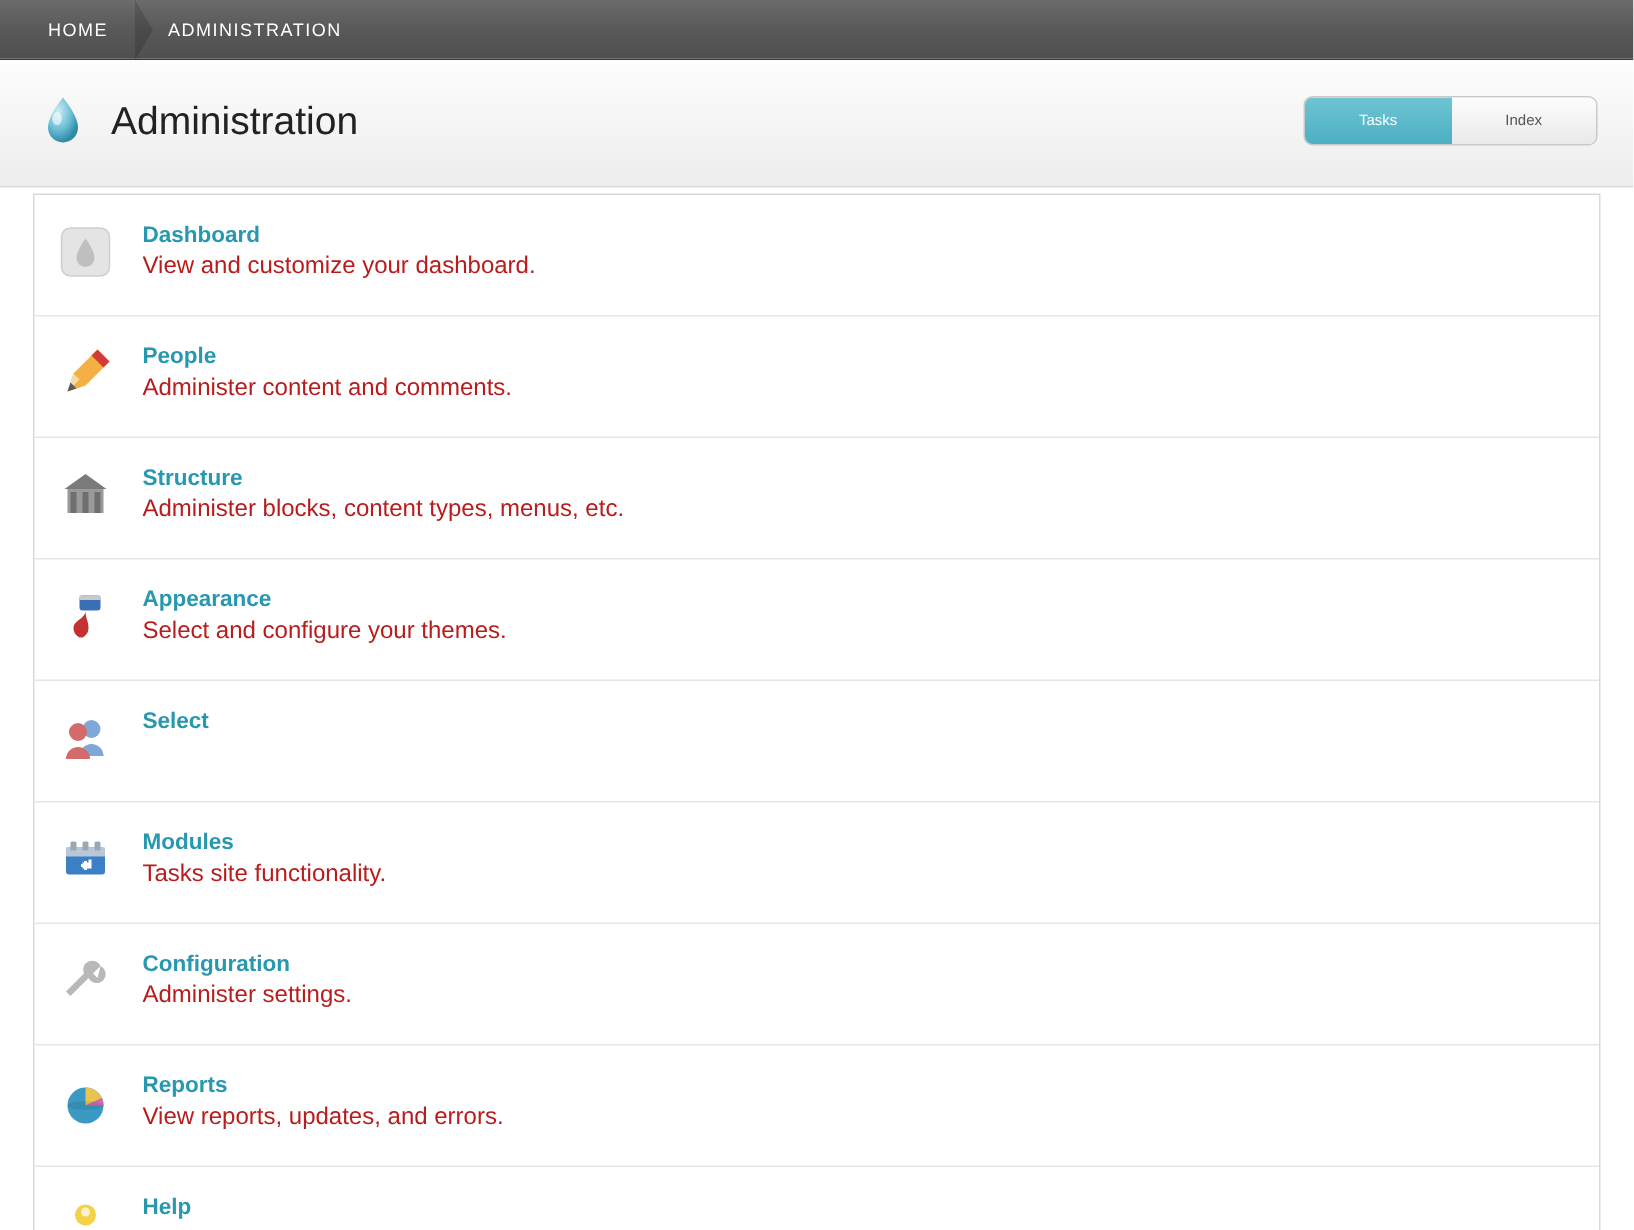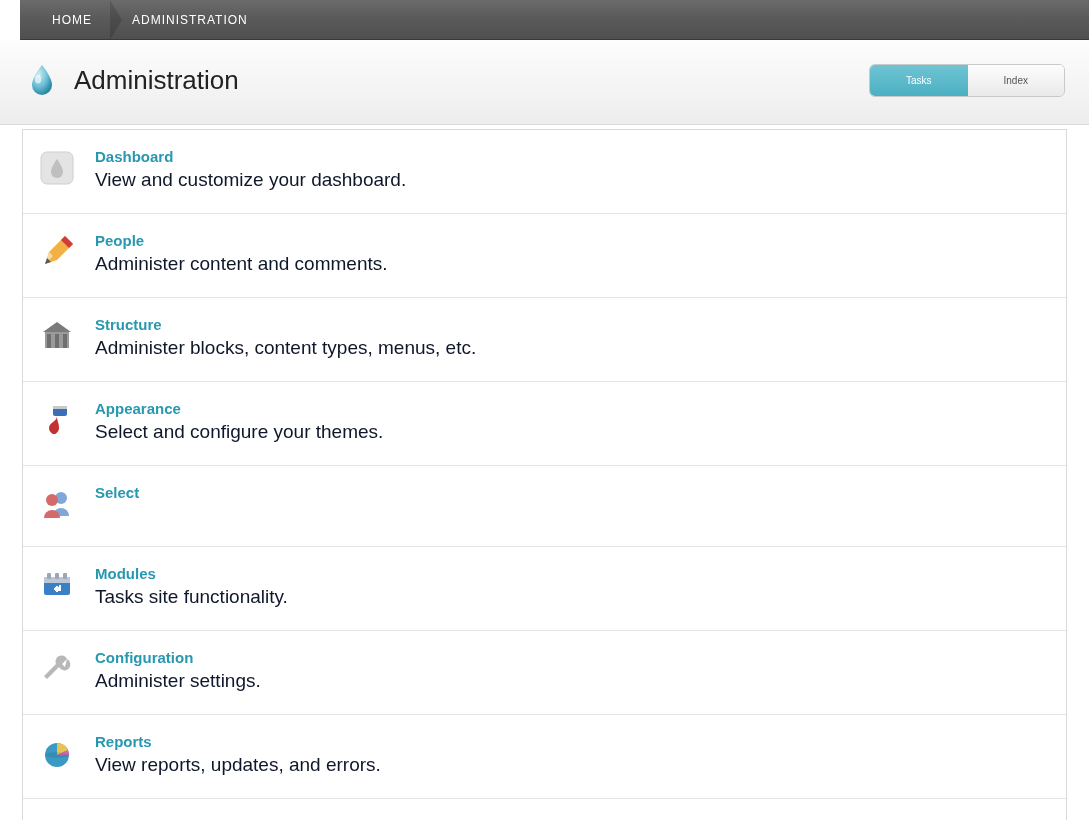--- a/index.html
+++ b/index.html
@@ -9,21 +9,20 @@
     color: #333;
     font-size: 14px;
   }
   .breadcrumb-bar {
     background: linear-gradient(to bottom, #6b6b6b 0%, #595959 50%, #4f4f4f 100%);
     border-bottom: 1px solid #3a3a3a;
     height: 40px;
     display: flex;
     align-items: stretch;
     padding-left: 10px;
-    margin-left: 20px;
   }
   .crumb {
     display: flex;
     align-items: center;
     color: #fff;
     font-size: 12px;
     letter-spacing: 1px;
     padding: 0 18px 0 22px;
     position: relative;
     text-transform: uppercase;
@@ -83,21 +82,21 @@
   .admin-link {
     color: #2798b0;
     font-size: 15px;
     font-weight: bold;
     text-decoration: none;
     cursor: pointer;
     display: inline-block;
     margin-bottom: 4px;
     text-align: right;
   }
-  .admin-desc { color: #0f172a; font-size: 19px; }
+  .admin-desc { color: #b91c1c; font-size: 16px; }
 </style>
 </head>
 <body>
 
 <div class="breadcrumb-bar">
   <div class="crumb">HOME</div>
   <div class="crumb">ADMINISTRATION</div>
 </div>
 
 <div class="page-header">

